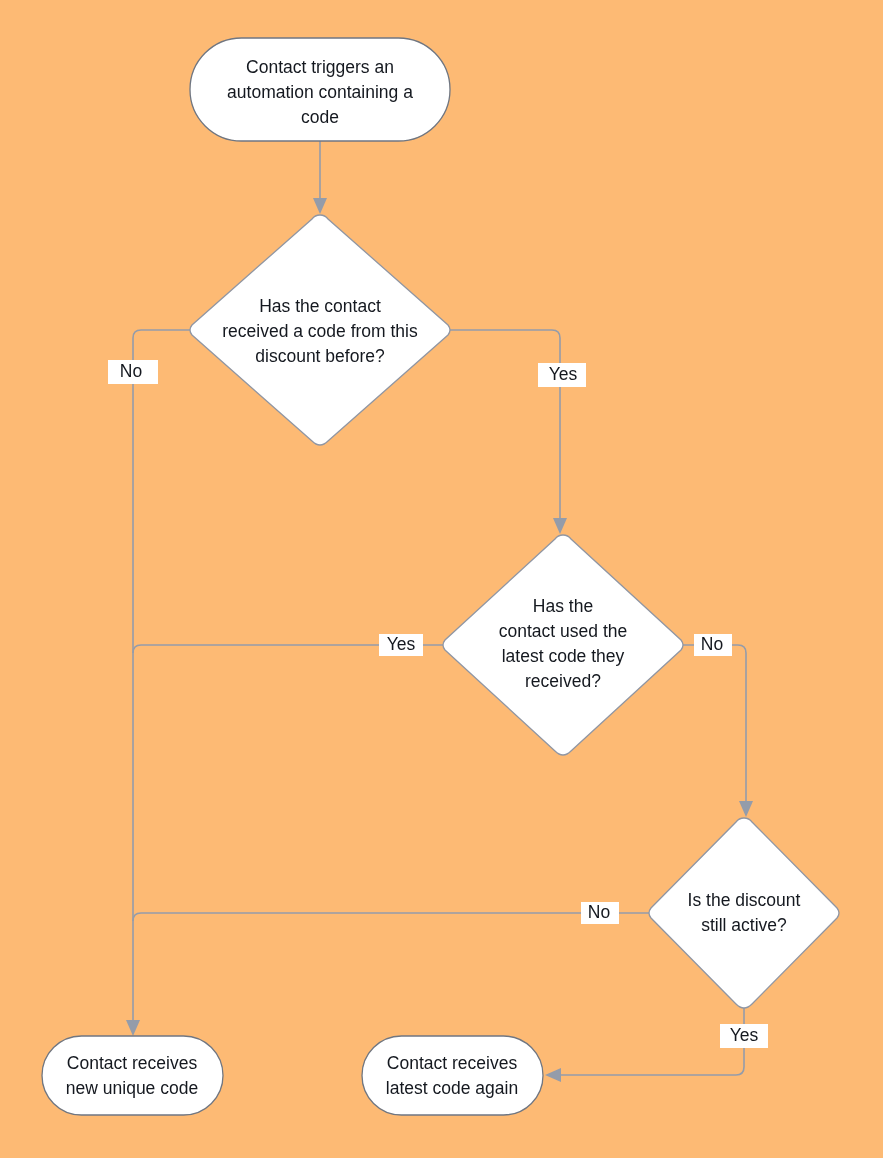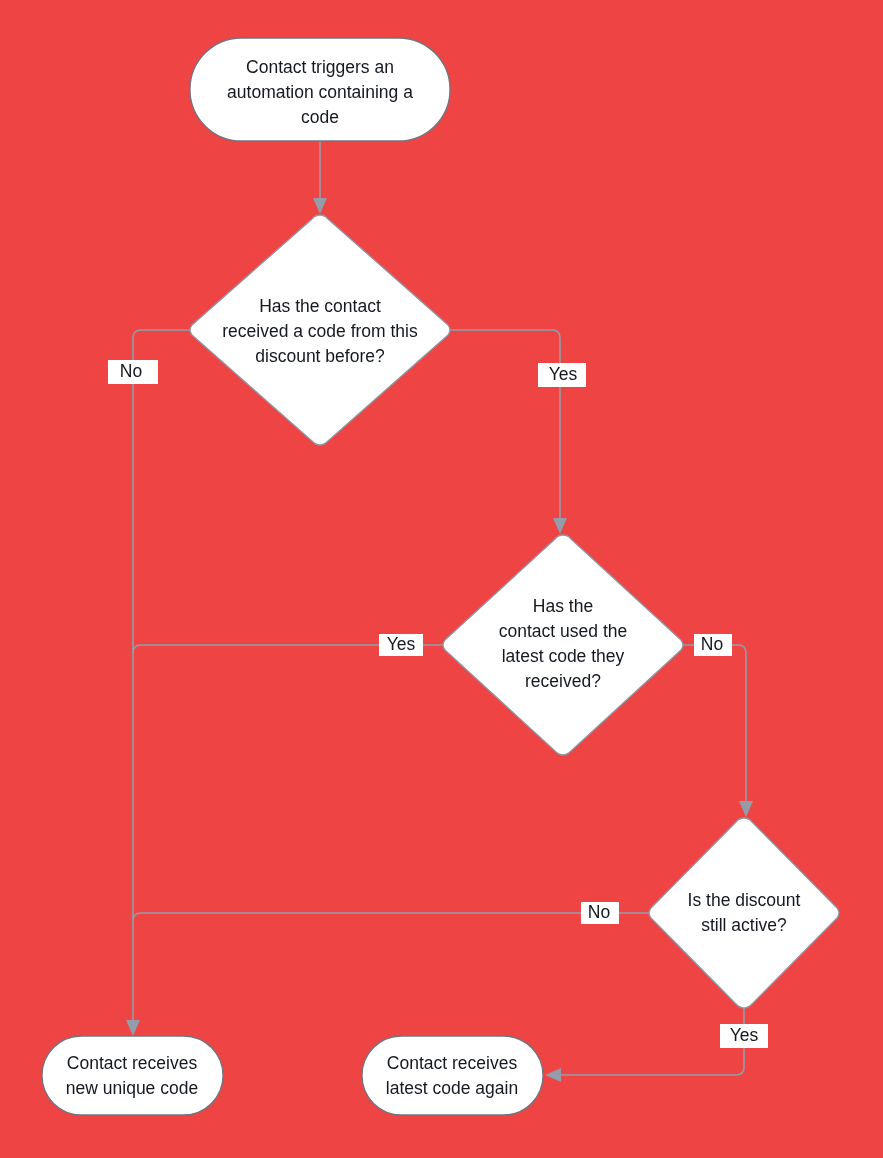--- a/index.html
+++ b/index.html
@@ -10,21 +10,21 @@
   body {
     width: 883px;
     height: 1158px;
     font-family: "Liberation Sans", sans-serif;
     overflow: hidden;
   }
   #flowchart-root {
     position: relative;
     width: 883px;
     height: 1158px;
-    background: #ef4444;
+    background: #fdba74;
     text-align: center;
   }
   svg#flow-svg {
     position: absolute;
     top: 0;
     left: 0;
     width: 883px;
     height: 1158px;
     display: block;
   }

